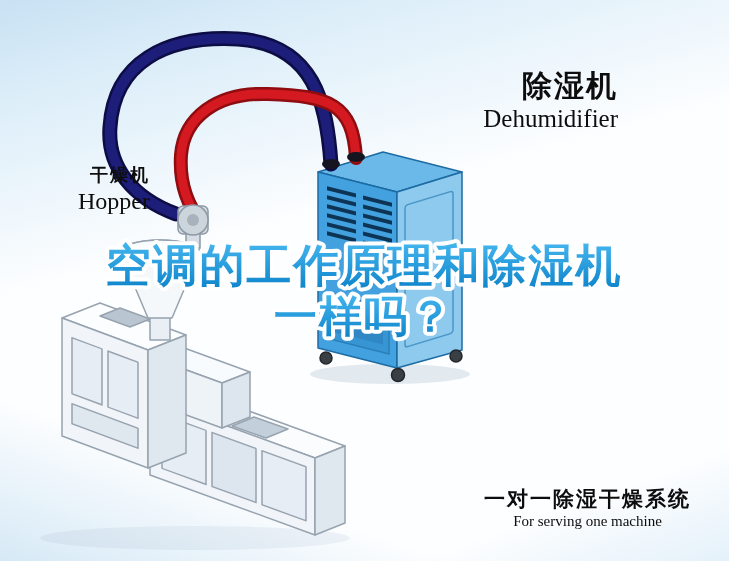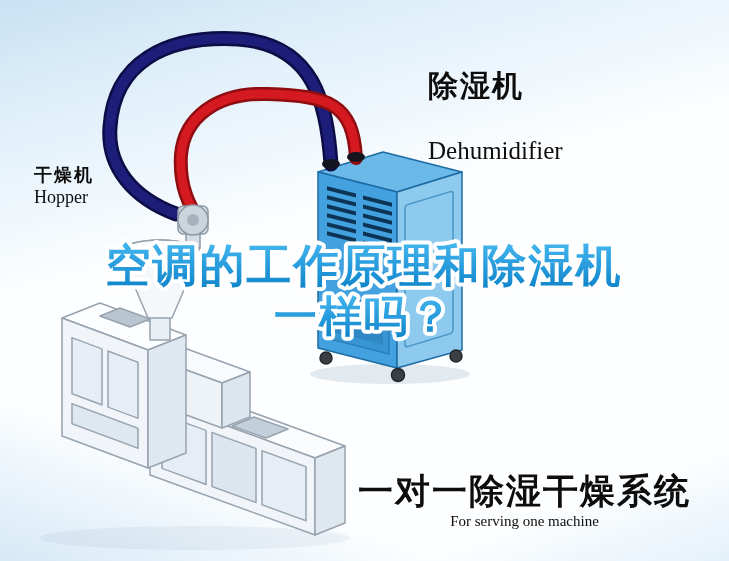--- a/index.html
+++ b/index.html
@@ -9,29 +9,29 @@
     width:729px; height:561px;
     overflow:hidden;
     font-family:"Liberation Sans", sans-serif;
     background:
       linear-gradient(165deg, #c8e1f3 0%, #ddeef9 14%, rgba(255,255,255,0) 40%),
       linear-gradient(20deg, #d6e9f6 0%, rgba(255,255,255,0) 20%),
       linear-gradient(340deg, #e4f1fa 0%, rgba(255,255,255,0) 14%),
       #fdfeff;
   }
   .stage svg { position:absolute; left:0; top:0; }
-  .label { position:absolute; text-align:left; color:#0d0d0d; }
+  .label { position:absolute; text-align:right; color:#0d0d0d; }
   .label .cn { font-weight:700; font-size:18px; line-height:1.2; letter-spacing:2px; }
-  .label .en { font-family:"Liberation Serif", serif; font-size:18px; line-height:1.2; }
+  .label .en { font-family:"Liberation Serif", serif; font-size:24px; line-height:1.2; }
   .label-dryer { left:34px; top:165px; width:116px; }
   .label-dehu  { left:428px; top:68px; width:190px; }
   .label-dehu .cn { font-size:30px; }
-  .label-dehu .en { font-size:25px;margin-top:32px; }
+  .label-dehu .en { font-size:25px; }
   .caption { position:absolute; right:38px; bottom:30px; text-align:center; color:#0d0d0d; }
-  .caption .cn { font-weight:700; font-size:35px; letter-spacing:2px; line-height:1.25; }
+  .caption .cn { font-weight:700; font-size:21px; letter-spacing:2px; line-height:1.25; }
   .caption .en { font-family:"Liberation Serif", serif; font-size:15px; line-height:1.25; }
 </style>
 </head>
 <body>
 
 <div class="stage">
 
   <svg viewBox="0 0 729 561" width="729" height="561">
     <defs>
       <linearGradient id="hlGrad" x1="0" y1="0" x2="0" y2="1">

